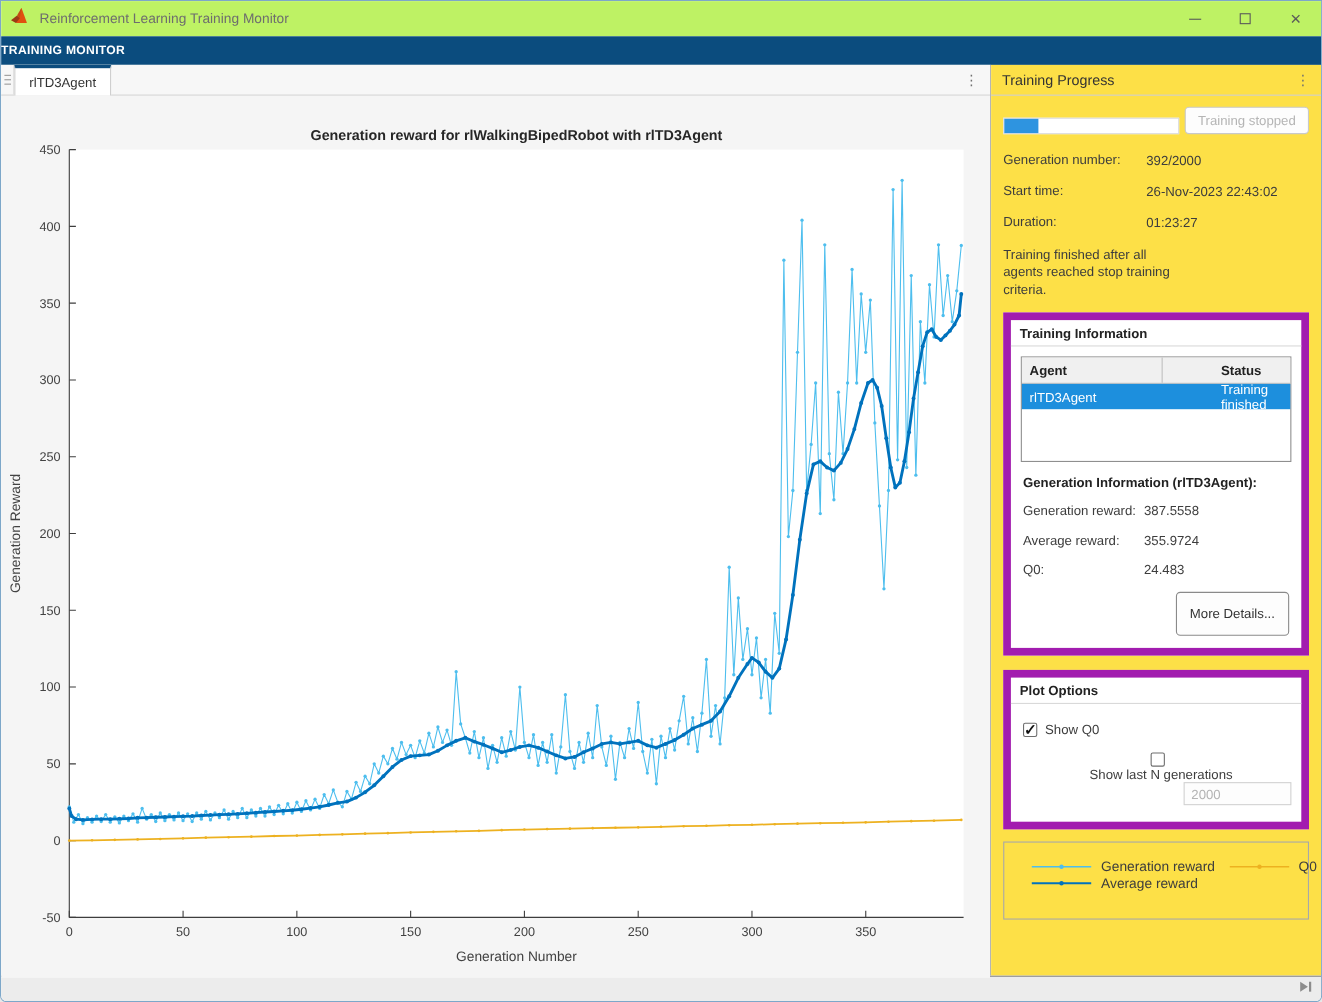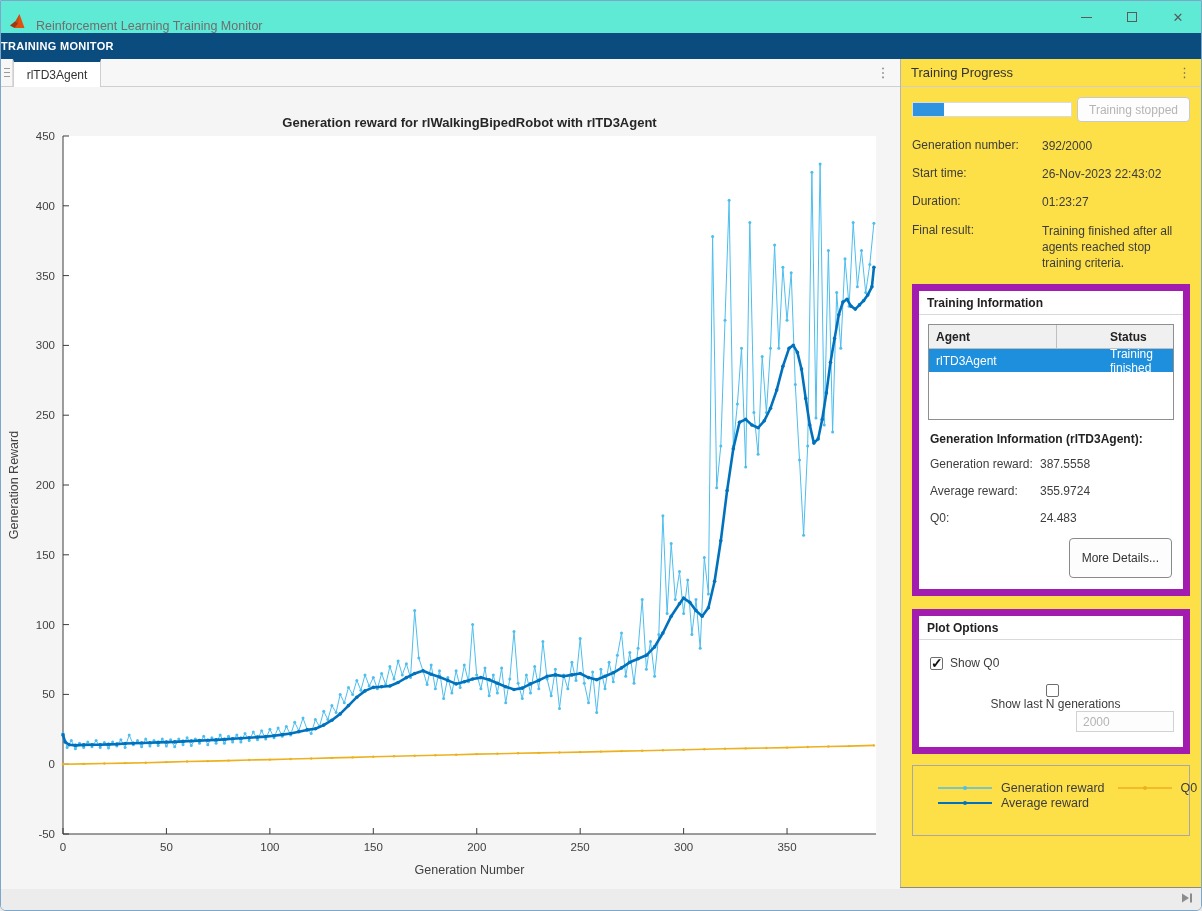--- a/index.html
+++ b/index.html
@@ -12,21 +12,21 @@
   }
   .window {
     width:1202px; height:911px;
     border:1px solid #7da7c9;
     border-radius:0 0 6px 6px;
     display:flex; flex-direction:column;
     background:#fff;
     overflow:hidden;
   }
   
-  .titlebar { height:32px; background:#5eead4; display:flex; align-items:flex-end; flex:none; }
+  .titlebar { height:32px; background:#bef264; display:flex; align-items:center; flex:none; }
   .titlebar .logo { margin-left:9px; flex:none; }
   .titlebar .title { margin-left:9px; font-size:12.5px; color:#6e6e6e; }
   .winbtns { margin-left:auto; display:flex; height:100%; }
   .winbtn { width:46px; height:100%; display:flex; align-items:center; justify-content:center; color:#5a5a5a; font-size:13px; }
   .winbtn .maxbox { width:10px; height:10px; border:1px solid #5a5a5a; display:block; }
   .winbtn .minline { width:11px; height:0; border-top:1px solid #5a5a5a; display:block; }
   
   .toolstrip { height:26px; background:var(--navy,#0b4c7e); color:#fff; display:flex; align-items:center; padding-left:0; font-size:11px; font-weight:bold; letter-spacing:.3px; flex:none; }
   
   .main { flex:1; display:flex; min-height:0; }
@@ -37,21 +37,21 @@
   .grip-glyph::after { content:""; position:absolute; left:0; right:0; top:3px; border-top:1px solid #9a9a9a; }
   .tab { width:88px; background:#fff; border-top:3px solid var(--navy,#0b4c7e); border-right:1px solid #cfcfcf; border-left:1px solid #cfcfcf; margin-bottom:-1px; display:flex; align-items:center; justify-content:center; font-size:12px; color:#333; }
   .tab-menu { margin-left:auto; width:34px; display:flex; align-items:center; justify-content:center; color:#707070; font-size:13px; }
   .chart-wrap { flex:1; position:relative; background:#f5f5f5; }
   .chart-wrap svg { display:block; }
   
   .right { flex:1; display:flex; flex-direction:column; background:#fde047; min-width:0; }
   .right-header { height:28px; flex:none; border-bottom:1px solid #cfcfcf; display:flex; align-items:center; padding:0 10px; font-size:13px; color:#333; }
   .kebab { margin-left:auto; color:#707070; font-size:13px; line-height:1; letter-spacing:0; }
   .right-body { flex:1; padding:10px 11px; overflow:hidden; font-size:12px; color:#3d3d3d; }
-  .progress-row { display:flex; align-items:center; }
+  .progress-row { display:flex; align-items:flex-end; }
   .ptrough { width:160px; height:15px; background:#fff; border:1px solid #dcdcdc; flex:none; }
   .pfill { height:100%; background:var(--progress,#2e94e0); width:0; }
   .btn { border:1px solid #c9c9c9; border-radius:4px; background:#fdfdfd; font-size:12px; font-family:inherit; }
   .btn-stopped { margin-left:auto; height:25px; padding:0 11px; color:#b5b5b5; }
   .info-rows { margin-top:16px; }
   .irow { display:flex; margin-bottom:12px; }
   .irow .lbl { width:130px; flex:none; }
   .irow .val { width:160px; line-height:1.35; }
   .panel { border:7px solid #a21caf; margin-top:13px; background:#fff; }
   .panel-h { font-weight:bold; font-size:12px; color:#222; padding:5px 8px 4px; border-bottom:1px solid #d9d9d9; }
@@ -553,21 +553,20 @@
           </div>
           <div class="irow">
             <span class="lbl">Start time:</span>
             <span class="val">26-Nov-2023 22:43:02</span>
           </div>
           <div class="irow">
             <span class="lbl">Duration:</span>
             <span class="val">01:23:27</span>
           </div>
           <div class="irow">
-            <span class="lbl">Final result:</span>
             <span class="val">Training finished after all agents reached stop training criteria.</span>
           </div>
         </div>
 
         <div class="panel">
           <div class="panel-h">Training Information</div>
           <div class="panel-b">
             <div class="ti-table">
               <div class="trow head">
                 <span class="c1">Agent</span>

